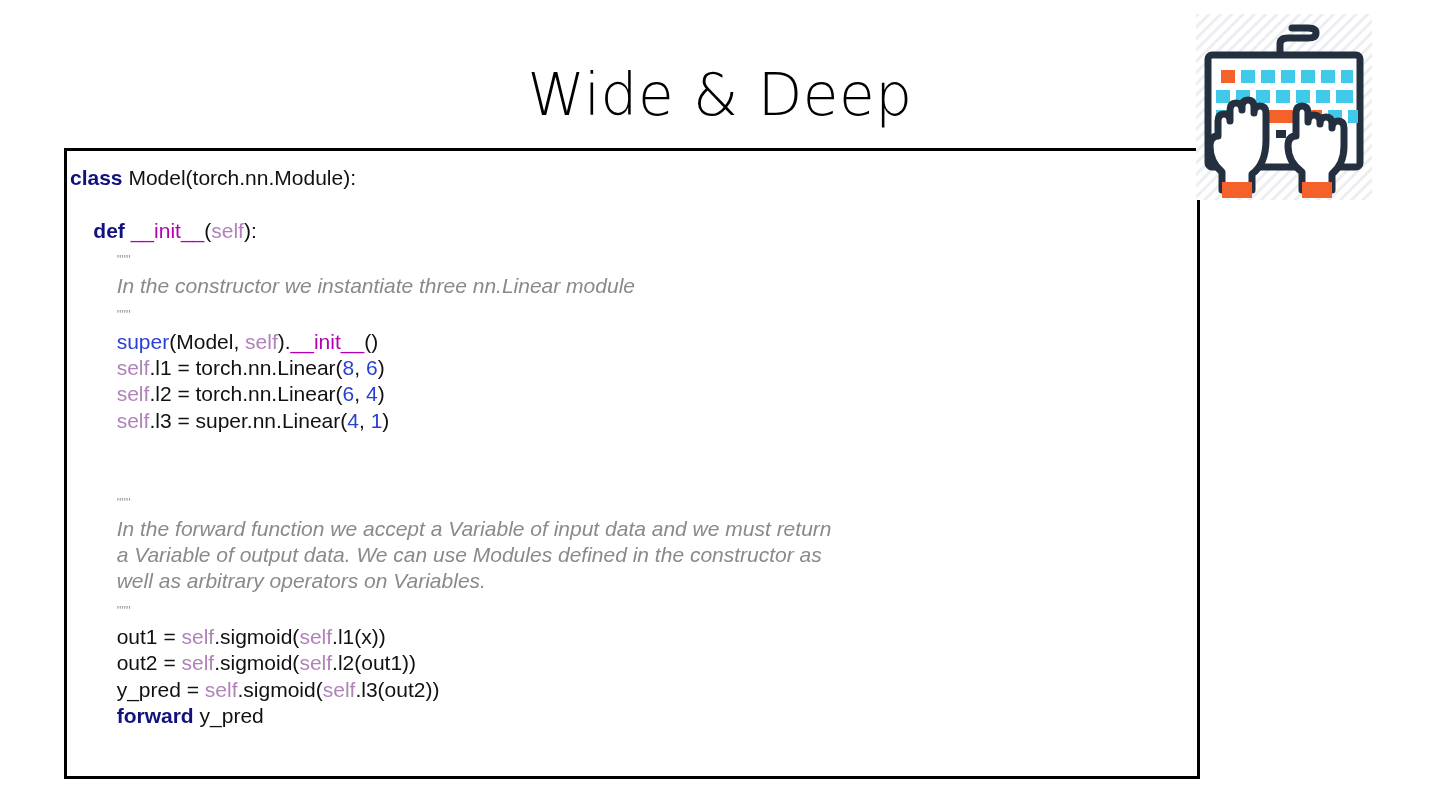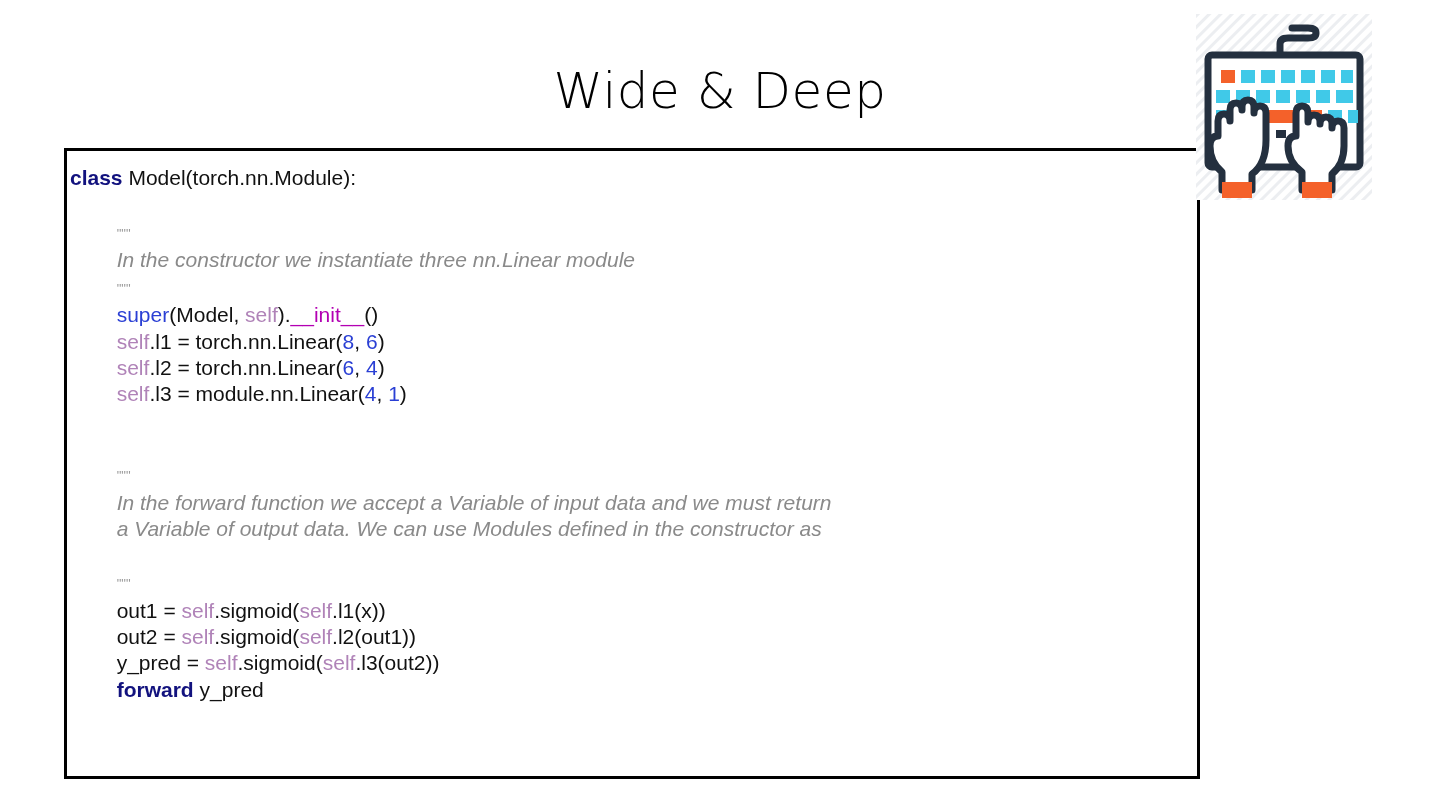--- a/index.html
+++ b/index.html
@@ -16,21 +16,21 @@
   }
 
   
   #slide-title {
     position: absolute;
     left: 0;
     top: 66px;
     width: 1440px;
     text-align: center;
     font-family: "DejaVu Sans", sans-serif;
-    font-size: 50px;
+    font-size: 58px;
     font-weight: 300;
     color: #000000;
     letter-spacing: 0.5px;
     line-height: 1;
   }
 
   
   #code-box {
     position: absolute;
     left: 64px;
@@ -81,33 +81,34 @@
 </style>
 </head>
 <body>
 
 <div id="slide-title">Wide &amp; Deep</div>
 
 <div id="code-box">
   <div id="code-listing">
       <div class="code-line"><span class="kw">class </span><span class="plain">Model(torch.nn.Module):</span></div>
       <div class="code-line blank">&nbsp;</div>
+      <div class="code-line"><span class="plain">    </span><span class="kw">def </span><span class="magic">__init__</span><span class="plain">(</span><span class="slf">self</span><span class="plain">):</span></div>
       <div class="code-line"><span class="plain">        </span><span class="qq">"""</span></div>
       <div class="code-line"><span class="plain">        </span><span class="doc">In the constructor we instantiate three nn.Linear module</span></div>
       <div class="code-line"><span class="plain">        </span><span class="qq">"""</span></div>
       <div class="code-line"><span class="plain">        </span><span class="fn">super</span><span class="plain">(Model, </span><span class="slf">self</span><span class="plain">).</span><span class="magic">__init__</span><span class="plain">()</span></div>
       <div class="code-line"><span class="plain">        </span><span class="slf">self</span><span class="plain">.l1 = torch.nn.Linear(</span><span class="num">8</span><span class="plain">, </span><span class="num">6</span><span class="plain">)</span></div>
       <div class="code-line"><span class="plain">        </span><span class="slf">self</span><span class="plain">.l2 = torch.nn.Linear(</span><span class="num">6</span><span class="plain">, </span><span class="num">4</span><span class="plain">)</span></div>
-      <div class="code-line"><span class="plain">        </span><span class="slf">self</span><span class="plain">.l3 = module.nn.Linear(</span><span class="num">4</span><span class="plain">, </span><span class="num">1</span><span class="plain">)</span></div>
+      <div class="code-line"><span class="plain">        </span><span class="slf">self</span><span class="plain">.l3 = super.nn.Linear(</span><span class="num">4</span><span class="plain">, </span><span class="num">1</span><span class="plain">)</span></div>
       <div class="code-line blank">&nbsp;</div>
       <div class="code-line blank">&nbsp;</div>
       <div class="code-line"><span class="plain">        </span><span class="qq">"""</span></div>
       <div class="code-line"><span class="plain">        </span><span class="doc">In the forward function we accept a Variable of input data and we must return</span></div>
       <div class="code-line"><span class="plain">        </span><span class="doc">a Variable of output data. We can use Modules defined in the constructor as</span></div>
-      <div class="code-line"><span class="plain">        </span></div>
+      <div class="code-line"><span class="plain">        </span><span class="doc">well as arbitrary operators on Variables.</span></div>
       <div class="code-line"><span class="plain">        </span><span class="qq">"""</span></div>
       <div class="code-line"><span class="plain">        out1 = </span><span class="slf">self</span><span class="plain">.sigmoid(</span><span class="slf">self</span><span class="plain">.l1(x))</span></div>
       <div class="code-line"><span class="plain">        out2 = </span><span class="slf">self</span><span class="plain">.sigmoid(</span><span class="slf">self</span><span class="plain">.l2(out1))</span></div>
       <div class="code-line"><span class="plain">        y_pred = </span><span class="slf">self</span><span class="plain">.sigmoid(</span><span class="slf">self</span><span class="plain">.l3(out2))</span></div>
       <div class="code-line"><span class="plain">        </span><span class="kw">forward </span><span class="plain">y_pred</span></div>
     </div>
 </div>
 
 <div id="keyboard-illustration">
   <svg width="176" height="186" viewBox="0 0 176 186" xmlns="http://www.w3.org/2000/svg">

